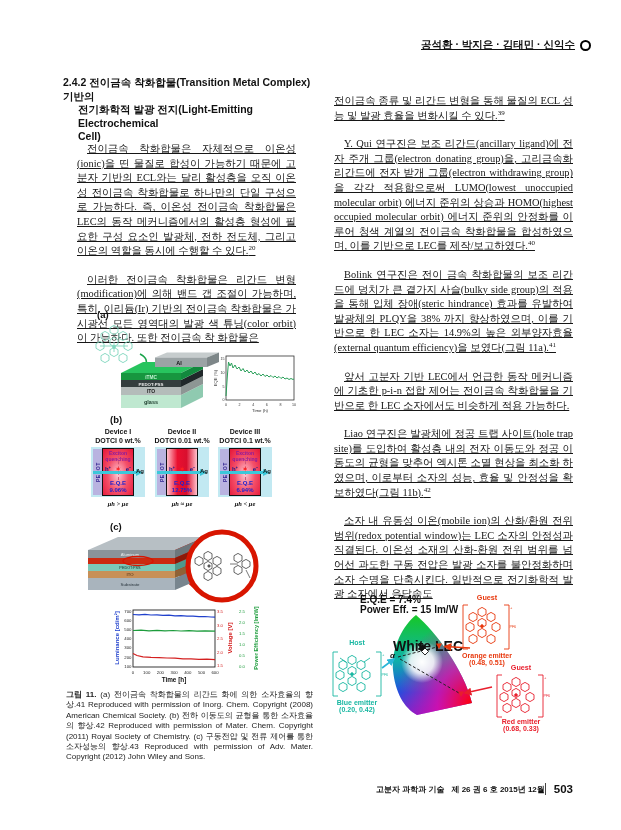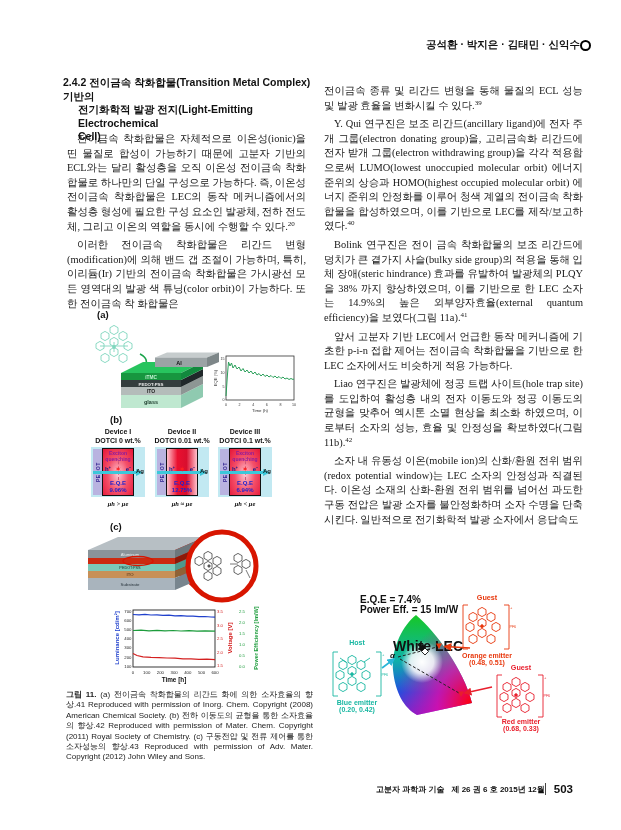--- a/index.html
+++ b/index.html
@@ -1,27 +1,27 @@
 <!DOCTYPE html>
 <html><head>
 <meta charset="utf-8">
 <style>
   html,body{margin:0;padding:0;background:#e8e8e8;}
   .page{position:relative;width:621px;height:830px;background:#ffffff;overflow:hidden;
         font-family:"Liberation Serif","DejaVu Serif",serif;color:#1a1a1a;}
   .abs{position:absolute;}
   
   .hdr{top:38px;right:30px;font:bold 10.5px "Liberation Sans",sans-serif;color:#111;
-       display:flex;align-items:center;}
+       display:flex;align-items:center;gap:5px;text-decoration:underline;}
   .aicon{width:7px;height:7px;border:2.6px solid #000;border-radius:50%;display:inline-block;}
   
   .lh{left:63px;top:76px;width:252px;font:bold 10.5px "Liberation Sans",sans-serif;line-height:13.6px;color:#111;}
   .lh .ind2{padding-left:15px;}
   .body{font-size:10.4px;line-height:14.6px;text-align:justify;color:#161616;}
-  .body p{margin:4px;}
+  .body p{margin:14px;text-decoration:underline;}
   .body p.ind{text-indent:10px;}
   .lcol{left:63px;top:128px;width:247px;}
   .rcol{left:320px;top:80px;width:267px;}
   sup{font-size:7px;line-height:0;}
   
   .figlab{font:bold 9.5px "Liberation Sans",sans-serif;color:#111;}
   
   .dev{width:66px;text-align:center;font-family:"Liberation Sans",sans-serif;}
   .dev-name{font:bold 7px "Liberation Sans",sans-serif;color:#111;line-height:8.5px;}
   .dev-box{position:relative;width:54px;height:50px;background:#c2e9f2;margin:2px auto 0;}

